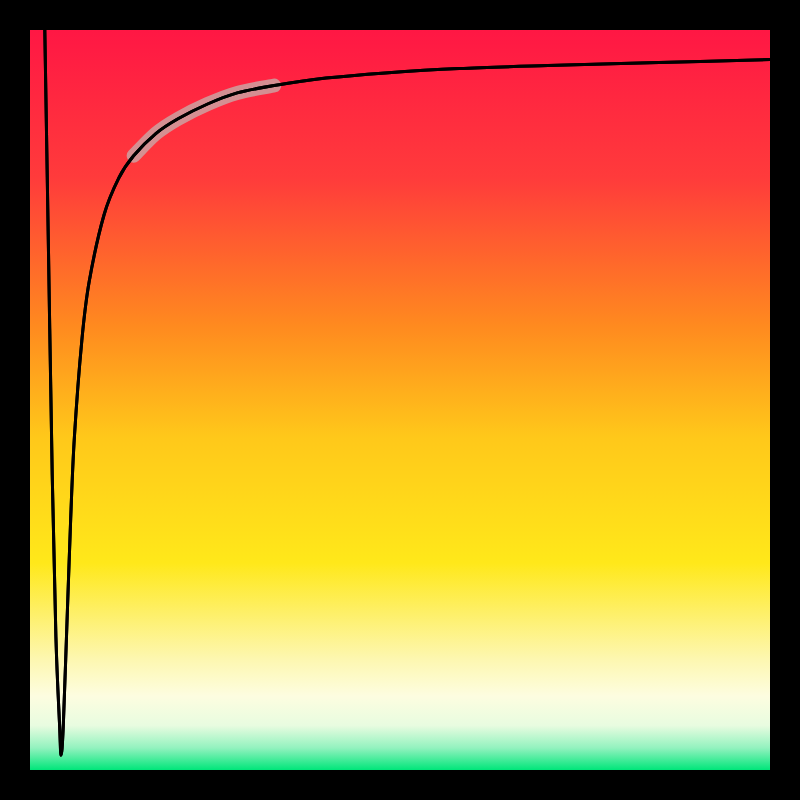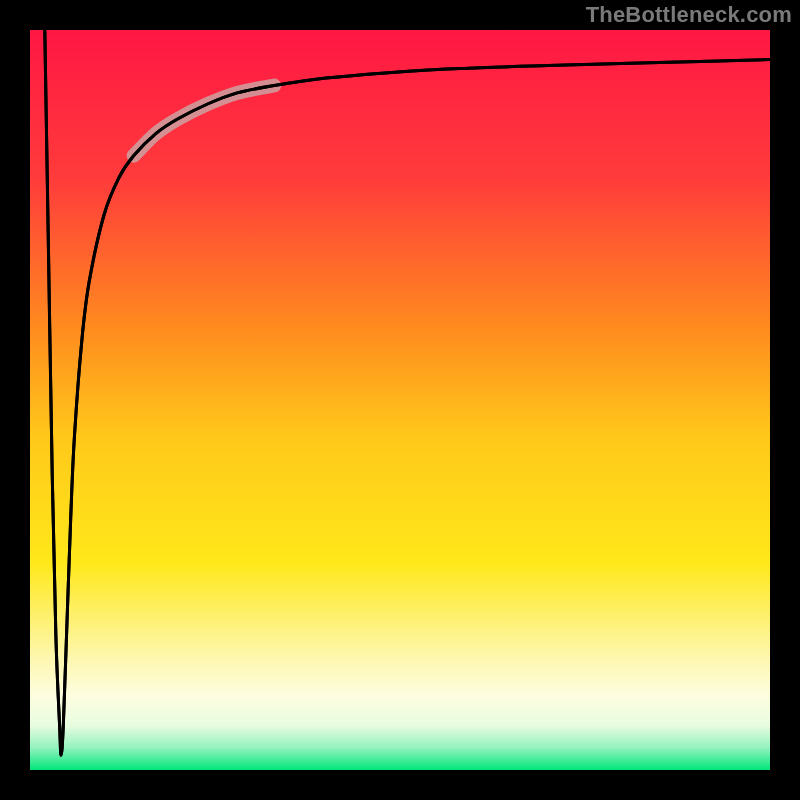--- a/index.html
+++ b/index.html
@@ -56,14 +56,13 @@
 <div class="stage">
   <div class="frame"></div>
   <div class="plot" id="plot" style="left: 30px; top: 30px; width: 740px; height: 740px;">
     <div class="gradient" id="grad" style="background: linear-gradient(rgb(255, 23, 68) 0%, rgb(255, 59, 59) 20%, rgb(255, 138, 31) 40%, rgb(255, 200, 26) 55%, rgb(255, 232, 26) 72%, rgb(253, 247, 176) 85%, rgb(253, 253, 224) 90%, rgb(232, 252, 224) 94%, rgb(147, 242, 191) 97%, rgb(0, 230, 122) 100%);"></div>
     <svg id="svg" width="740" height="740" viewBox="0 0 740 740">
         <path d="M 103.60 125.80 C 107.30 122.10, 118.40 109.77, 125.80 103.60 C 133.20 97.43, 139.37 93.73, 148.00 88.80 C 156.63 83.87, 167.73 78.32, 177.60 74.00 C 187.47 69.68, 196.10 65.98, 207.20 62.90 C 218.30 59.82, 238.03 56.73, 244.20 55.50" fill="none" stroke="#cda1a1" stroke-width="14" stroke-linecap="round" opacity="0.85"></path>
         <path d="M 14.80 0.00 C 15.42 37.00, 17.27 148.00, 18.50 222.00 C 19.73 296.00, 20.97 379.87, 22.20 444.00 C 23.43 508.13, 24.67 564.87, 25.90 606.80 C 27.13 648.73, 28.74 675.87, 29.60 695.60 C 30.46 715.33, 30.46 725.20, 31.08 725.20 C 31.70 725.20, 32.31 717.80, 33.30 695.60 C 34.29 673.40, 35.77 626.53, 37.00 592.00 C 38.23 557.47, 39.47 519.23, 40.70 488.40 C 41.93 457.57, 42.55 436.60, 44.40 407.00 C 46.25 377.40, 49.33 336.70, 51.80 310.80 C 54.27 284.90, 55.50 272.57, 59.20 251.60 C 62.90 230.63, 69.07 202.27, 74.00 185.00 C 78.93 167.73, 83.87 157.87, 88.80 148.00 C 93.73 138.13, 97.43 133.20, 103.60 125.80 C 109.77 118.40, 118.40 109.77, 125.80 103.60 C 133.20 97.43, 139.37 93.73, 148.00 88.80 C 156.63 83.87, 167.73 78.32, 177.60 74.00 C 187.47 69.68, 196.10 65.98, 207.20 62.90 C 218.30 59.82, 229.40 57.97, 244.20 55.50 C 259.00 53.03, 277.50 50.20, 296.00 48.10 C 314.50 46.00, 333.00 44.52, 355.20 42.92 C 377.40 41.32, 402.07 39.71, 429.20 38.48 C 456.33 37.25, 484.70 36.51, 518.00 35.52 C 551.30 34.53, 592.00 33.55, 629.00 32.56 C 666.00 31.57, 721.50 30.09, 740.00 29.60" fill="none" stroke="#000000" stroke-width="3" stroke-linecap="round" stroke-linejoin="round"></path>
         <path d="M 14.80 0.00 C 15.42 37.00, 17.27 148.00, 18.50 222.00 C 19.73 296.00, 20.97 379.87, 22.20 444.00 C 23.43 508.13, 24.67 564.87, 25.90 606.80 C 27.13 648.73, 28.74 675.87, 29.60 695.60 C 30.46 715.33, 30.46 725.20, 31.08 725.20 C 31.70 725.20, 32.31 717.80, 33.30 695.60 C 34.29 673.40, 35.77 626.53, 37.00 592.00 C 38.23 557.47, 39.47 519.23, 40.70 488.40 C 41.93 457.57, 42.55 436.60, 44.40 407.00 C 46.25 377.40, 49.33 336.70, 51.80 310.80 C 54.27 284.90, 55.50 272.57, 59.20 251.60 C 62.90 230.63, 69.07 202.27, 74.00 185.00 C 78.93 167.73, 83.87 157.87, 88.80 148.00 C 93.73 138.13, 97.43 133.20, 103.60 125.80 C 109.77 118.40, 118.40 109.77, 125.80 103.60 C 133.20 97.43, 139.37 93.73, 148.00 88.80 C 156.63 83.87, 167.73 78.32, 177.60 74.00 C 187.47 69.68, 196.10 65.98, 207.20 62.90 C 218.30 59.82, 229.40 57.97, 244.20 55.50 C 259.00 53.03, 277.50 50.20, 296.00 48.10 C 314.50 46.00, 333.00 44.52, 355.20 42.92 C 377.40 41.32, 402.07 39.71, 429.20 38.48 C 456.33 37.25, 484.70 36.51, 518.00 35.52 C 551.30 34.53, 592.00 33.55, 629.00 32.56 C 666.00 31.57, 721.50 30.09, 740.00 29.60" fill="none" stroke="#000000" stroke-width="3" stroke-linecap="round" stroke-linejoin="round"></path>
       </svg>
   </div>
-  <div class="watermark">TheBottleneck.com</div>
 </div>
 
 </body></html>

